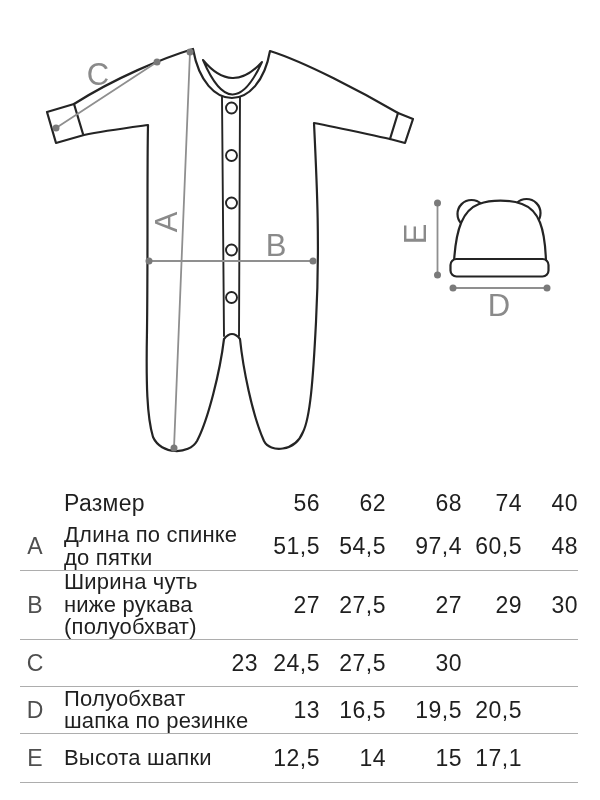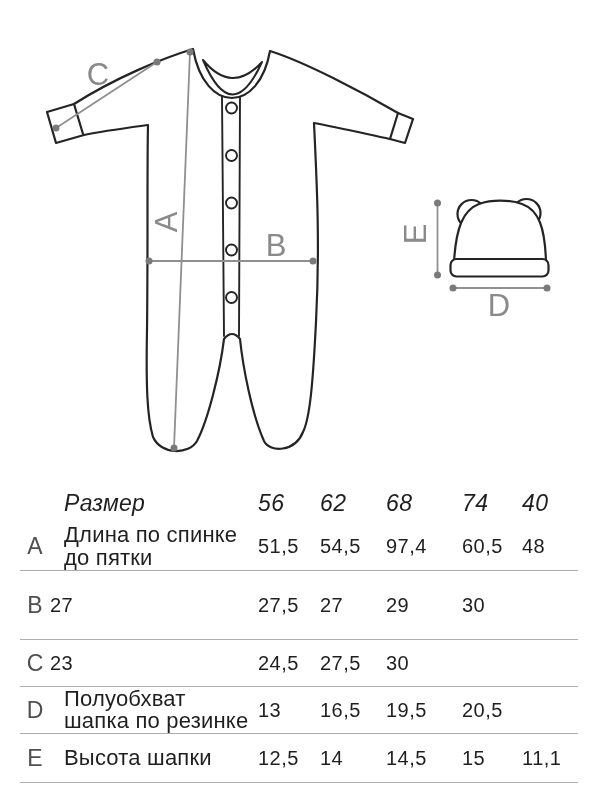--- a/index.html
+++ b/index.html
@@ -5,22 +5,22 @@
   html,body{margin:0;padding:0;background:#ffffff;}
   .page{position:relative;width:600px;height:800px;background:#ffffff;overflow:hidden;
         font-family:"Liberation Sans","DejaVu Sans",sans-serif;}
   .diagram{position:absolute;left:0;top:0;}
   .measure-label{font-family:"Liberation Sans","DejaVu Sans",sans-serif;font-size:31px;fill:#8a8a8a;}
   .size-table{position:absolute;left:20px;top:484px;width:558px;color:#1f1f1f;}
   .t-row{display:grid;grid-template-columns:30px 208px 62px 66px 76px 60px 56px;align-items:center;}
   .t-row.bordered{border-bottom:1.5px solid #adadad;}
   .cell-letter{color:#4f4f4f;font-size:23px;text-align:center;}
   .cell-name{font-size:22px;line-height:1.02;white-space:pre-line;padding-left:14px;letter-spacing:0.2px;}
-  .cell-val{font-size:20px;text-align:left;letter-spacing:0.5px;}
-  .cell-size{font-size:23px;text-align:left;letter-spacing:0.5px;}
+  .cell-val{font-size:23px;text-align:right;letter-spacing:0.5px;}
+  .cell-size{font-size:23px;text-align:right;letter-spacing:0.5px;}
   .cell-title{font-size:23px;padding-left:14px;letter-spacing:0.3px;}
 </style>
 </head>
 <body>
 
 <div class="page">
 
   <svg class="diagram" width="600" height="480" viewBox="0 0 600 480">
 
     <g fill="#ffffff" stroke="#242424" stroke-width="2.2" stroke-linejoin="round" stroke-linecap="round">
@@ -102,41 +102,44 @@
     <g>
       <text class="measure-label" x="98" y="74" dy="11" text-anchor="middle">C</text>
       <text class="measure-label" transform="translate(166,222) rotate(-90)" dy="11" text-anchor="middle">A</text>
       <text class="measure-label" x="276" y="245" dy="11" text-anchor="middle">B</text>
       <text class="measure-label" transform="translate(415,234) rotate(-90)" dy="11" text-anchor="middle">E</text>
       <text class="measure-label" x="499" y="305" dy="11" text-anchor="middle">D</text>
     </g>
   </svg>
 
   <div class="size-table" id="size-table">
-      <div class="t-row" style="height: 39px; font-style: italic;">
+      <div class="t-row" style="height: 39px;">
         <div class="cell-letter"></div>
         <div class="cell-title">Размер</div>
         <div class="cell-size">56</div>
         <div class="cell-size">62</div>
         <div class="cell-size">68</div>
         <div class="cell-size">74</div>
         <div class="cell-size">40</div>
       </div>
       <div class="t-row bordered" style="height: 47px;">
         <div class="cell-letter">A</div>
         <div class="cell-name">Длина по спинке
 до пятки</div>
         <div class="cell-val">51,5</div>
         <div class="cell-val">54,5</div>
         <div class="cell-val">97,4</div>
         <div class="cell-val">60,5</div>
         <div class="cell-val">48</div>
       </div>
       <div class="t-row bordered" style="height: 68px;">
         <div class="cell-letter">B</div>
+        <div class="cell-name">Ширина чуть
+ниже рукава
+(полуобхват)</div>
         <div class="cell-val">27</div>
         <div class="cell-val">27,5</div>
         <div class="cell-val">27</div>
         <div class="cell-val">29</div>
         <div class="cell-val">30</div>
       </div>
       <div class="t-row bordered" style="height: 46px;">
         <div class="cell-letter">C</div>
         <div class="cell-val">23</div>
         <div class="cell-val">24,5</div>
@@ -150,19 +153,18 @@
         <div class="cell-val">13</div>
         <div class="cell-val">16,5</div>
         <div class="cell-val">19,5</div>
         <div class="cell-val">20,5</div>
       </div>
       <div class="t-row bordered" style="height: 48px;">
         <div class="cell-letter">E</div>
         <div class="cell-name">Высота шапки</div>
         <div class="cell-val">12,5</div>
         <div class="cell-val">14</div>
-        <div class="cell-val">14,5</div>
         <div class="cell-val">15</div>
-        <div class="cell-val">11,1</div>
+        <div class="cell-val">17,1</div>
       </div>
     </div>
 
 </div>
 
 </body></html>

